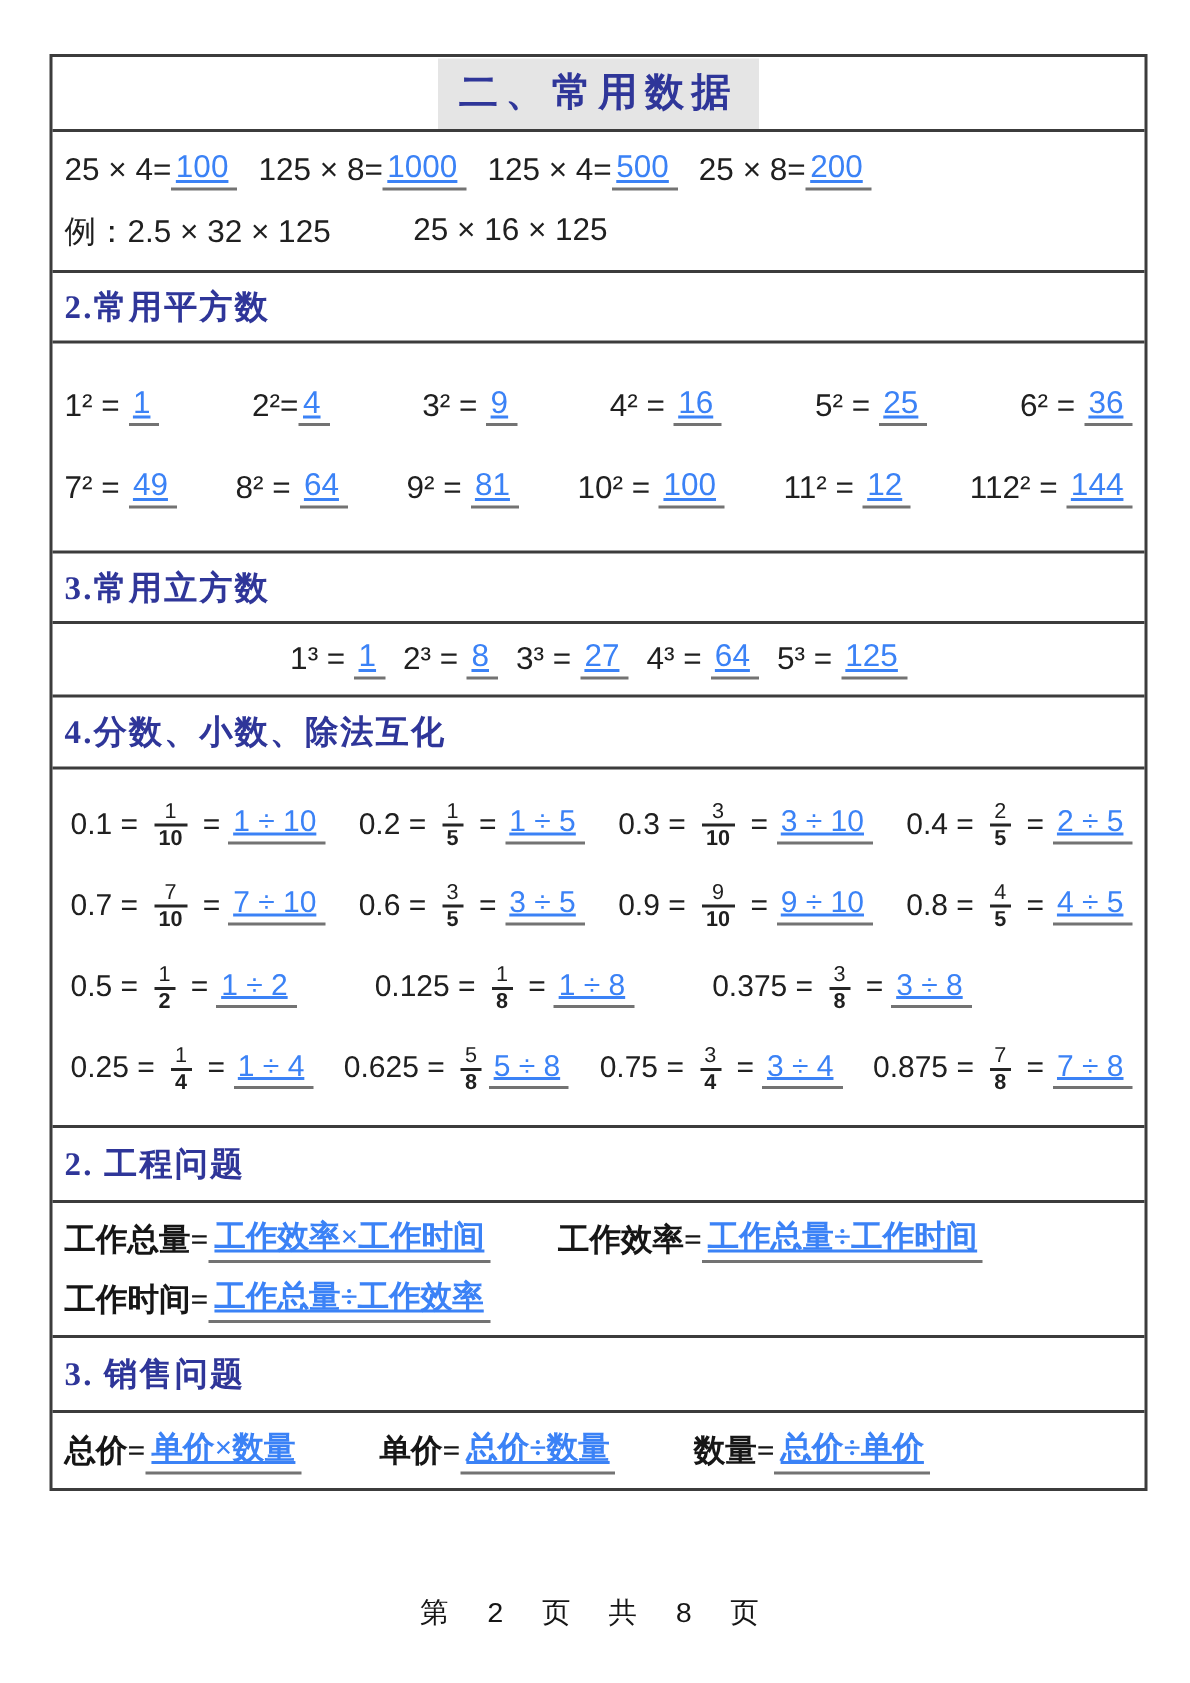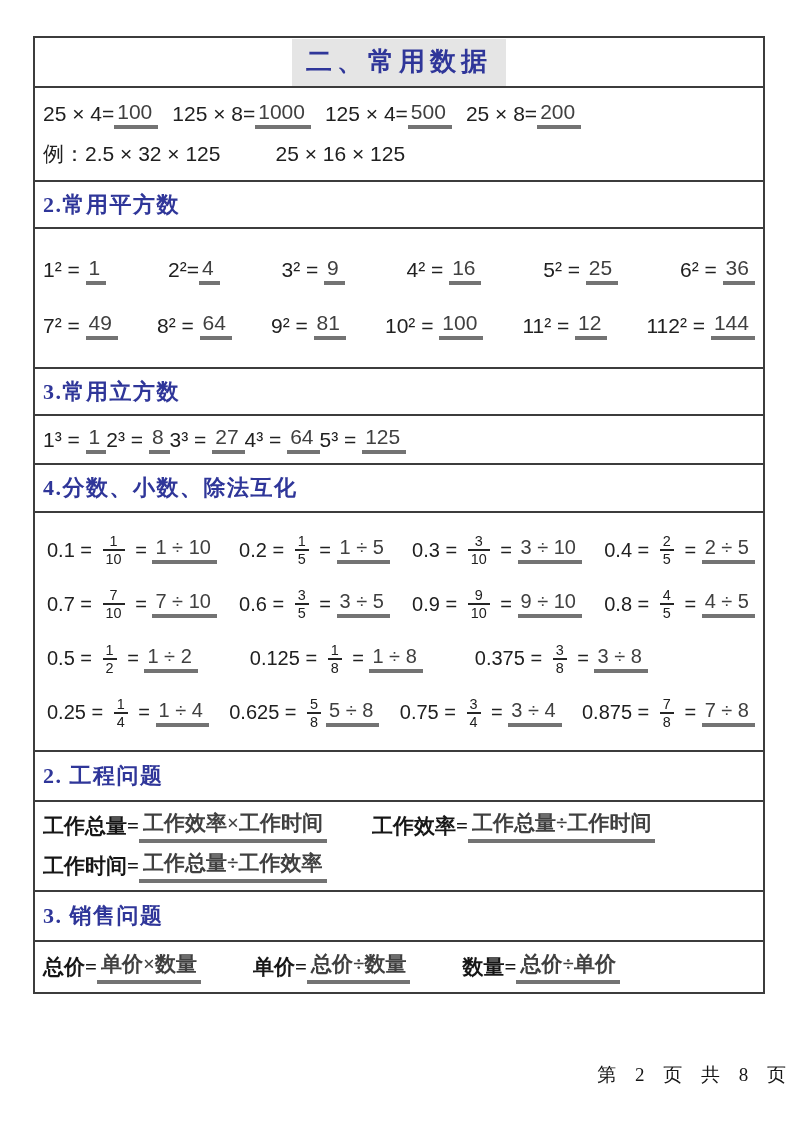--- a/index.html
+++ b/index.html
@@ -17,33 +17,33 @@
   .heading-row { color:#2F3699; font-weight:700; font-size:22px;
                  font-family:"Liberation Serif", serif; letter-spacing:1.5px;
                  display:flex; align-items:center; padding-left:8px; }
 
   .content-row { display:flex; flex-direction:column; justify-content:space-evenly;
                  padding:0 8px; font-size:21px; color:#202020; }
   .line { display:flex; align-items:center; }
   .item { display:inline-flex; align-items:center; white-space:pre; }
   .pre { white-space:pre; }
 
-  .ans { color:#404040; border-bottom:4px solid #737373; padding:0 6px 1px 3px; white-space:pre; }
+  .ans { color:#3b82f6; border-bottom:2px solid #737373; padding:0 6px 1px 3px; white-space:pre;text-decoration:underline; }
 
   .frac { display:inline-flex; flex-direction:column; align-items:center;
           line-height:1.12; font-size:0.72em; margin:0 5px; color:#202020; }
   .frac .num, .frac .den { padding:0 3px; }
-  .frac .den { border-top:2px solid #262626; }
+  .frac .den { border-top:2px solid #262626;font-weight:bold; }
   .frac-line { font-size:20px; }
 
   .label-item .label { font-weight:700; font-family:"Liberation Serif", serif; color:#161616; }
   .label-item .ans   { font-weight:700; font-family:"Liberation Serif", serif; padding:0 4px 2px; }
 
-  .footer { position:absolute; top:1062px; left:0; width:100%; text-align:right;
-            font-family:Liberation Serif, serif; font-size:19px; color:#161616; letter-spacing:7px; }
+  .footer { position:absolute; top:1062px; left:0; width:100%; text-align:center;
+            font-family:Liberation Mono, monospace; font-size:19px; color:#161616; letter-spacing:7px; }
 </style>
 </head>
 <body>
 
 <div class="page">
   <div class="doc-table">
     <div class="row title-row">
       <span class="title-hl">二、常用数据</span>
     </div>
     <div id="sections">
@@ -73,21 +73,21 @@
             <span class="item eq-item"><span class="pre">7² = </span><span class="ans">49</span></span>
             <span class="item eq-item"><span class="pre">8² = </span><span class="ans">64</span></span>
             <span class="item eq-item"><span class="pre">9² = </span><span class="ans">81</span></span>
             <span class="item eq-item"><span class="pre">10² = </span><span class="ans">100</span></span>
             <span class="item eq-item"><span class="pre">11² = </span><span class="ans">12</span></span>
             <span class="item eq-item"><span class="pre">112² = </span><span class="ans">144</span></span>
           </div>
         </div>
         <div class="row heading-row" style="height: 47px;">3.常用立方数</div>
         <div class="row content-row" style="height: 49px;">
-          <div class="line eq-line" style="justify-content: flex-start;">
+          <div class="line eq-line" style="justify-content: center; gap: 12px;">
             <span class="item eq-item"><span class="pre">1³ = </span><span class="ans">1</span></span>
             <span class="item eq-item"><span class="pre">2³ = </span><span class="ans">8</span></span>
             <span class="item eq-item"><span class="pre">3³ = </span><span class="ans">27</span></span>
             <span class="item eq-item"><span class="pre">4³ = </span><span class="ans">64</span></span>
             <span class="item eq-item"><span class="pre">5³ = </span><span class="ans">125</span></span>
           </div>
         </div>
         <div class="row heading-row" style="height: 48px;">4.分数、小数、除法互化</div>
         <div class="row content-row" style="height: 239px; padding-left: 12px;">
           <div class="line frac-line" style="justify-content: space-between;">

